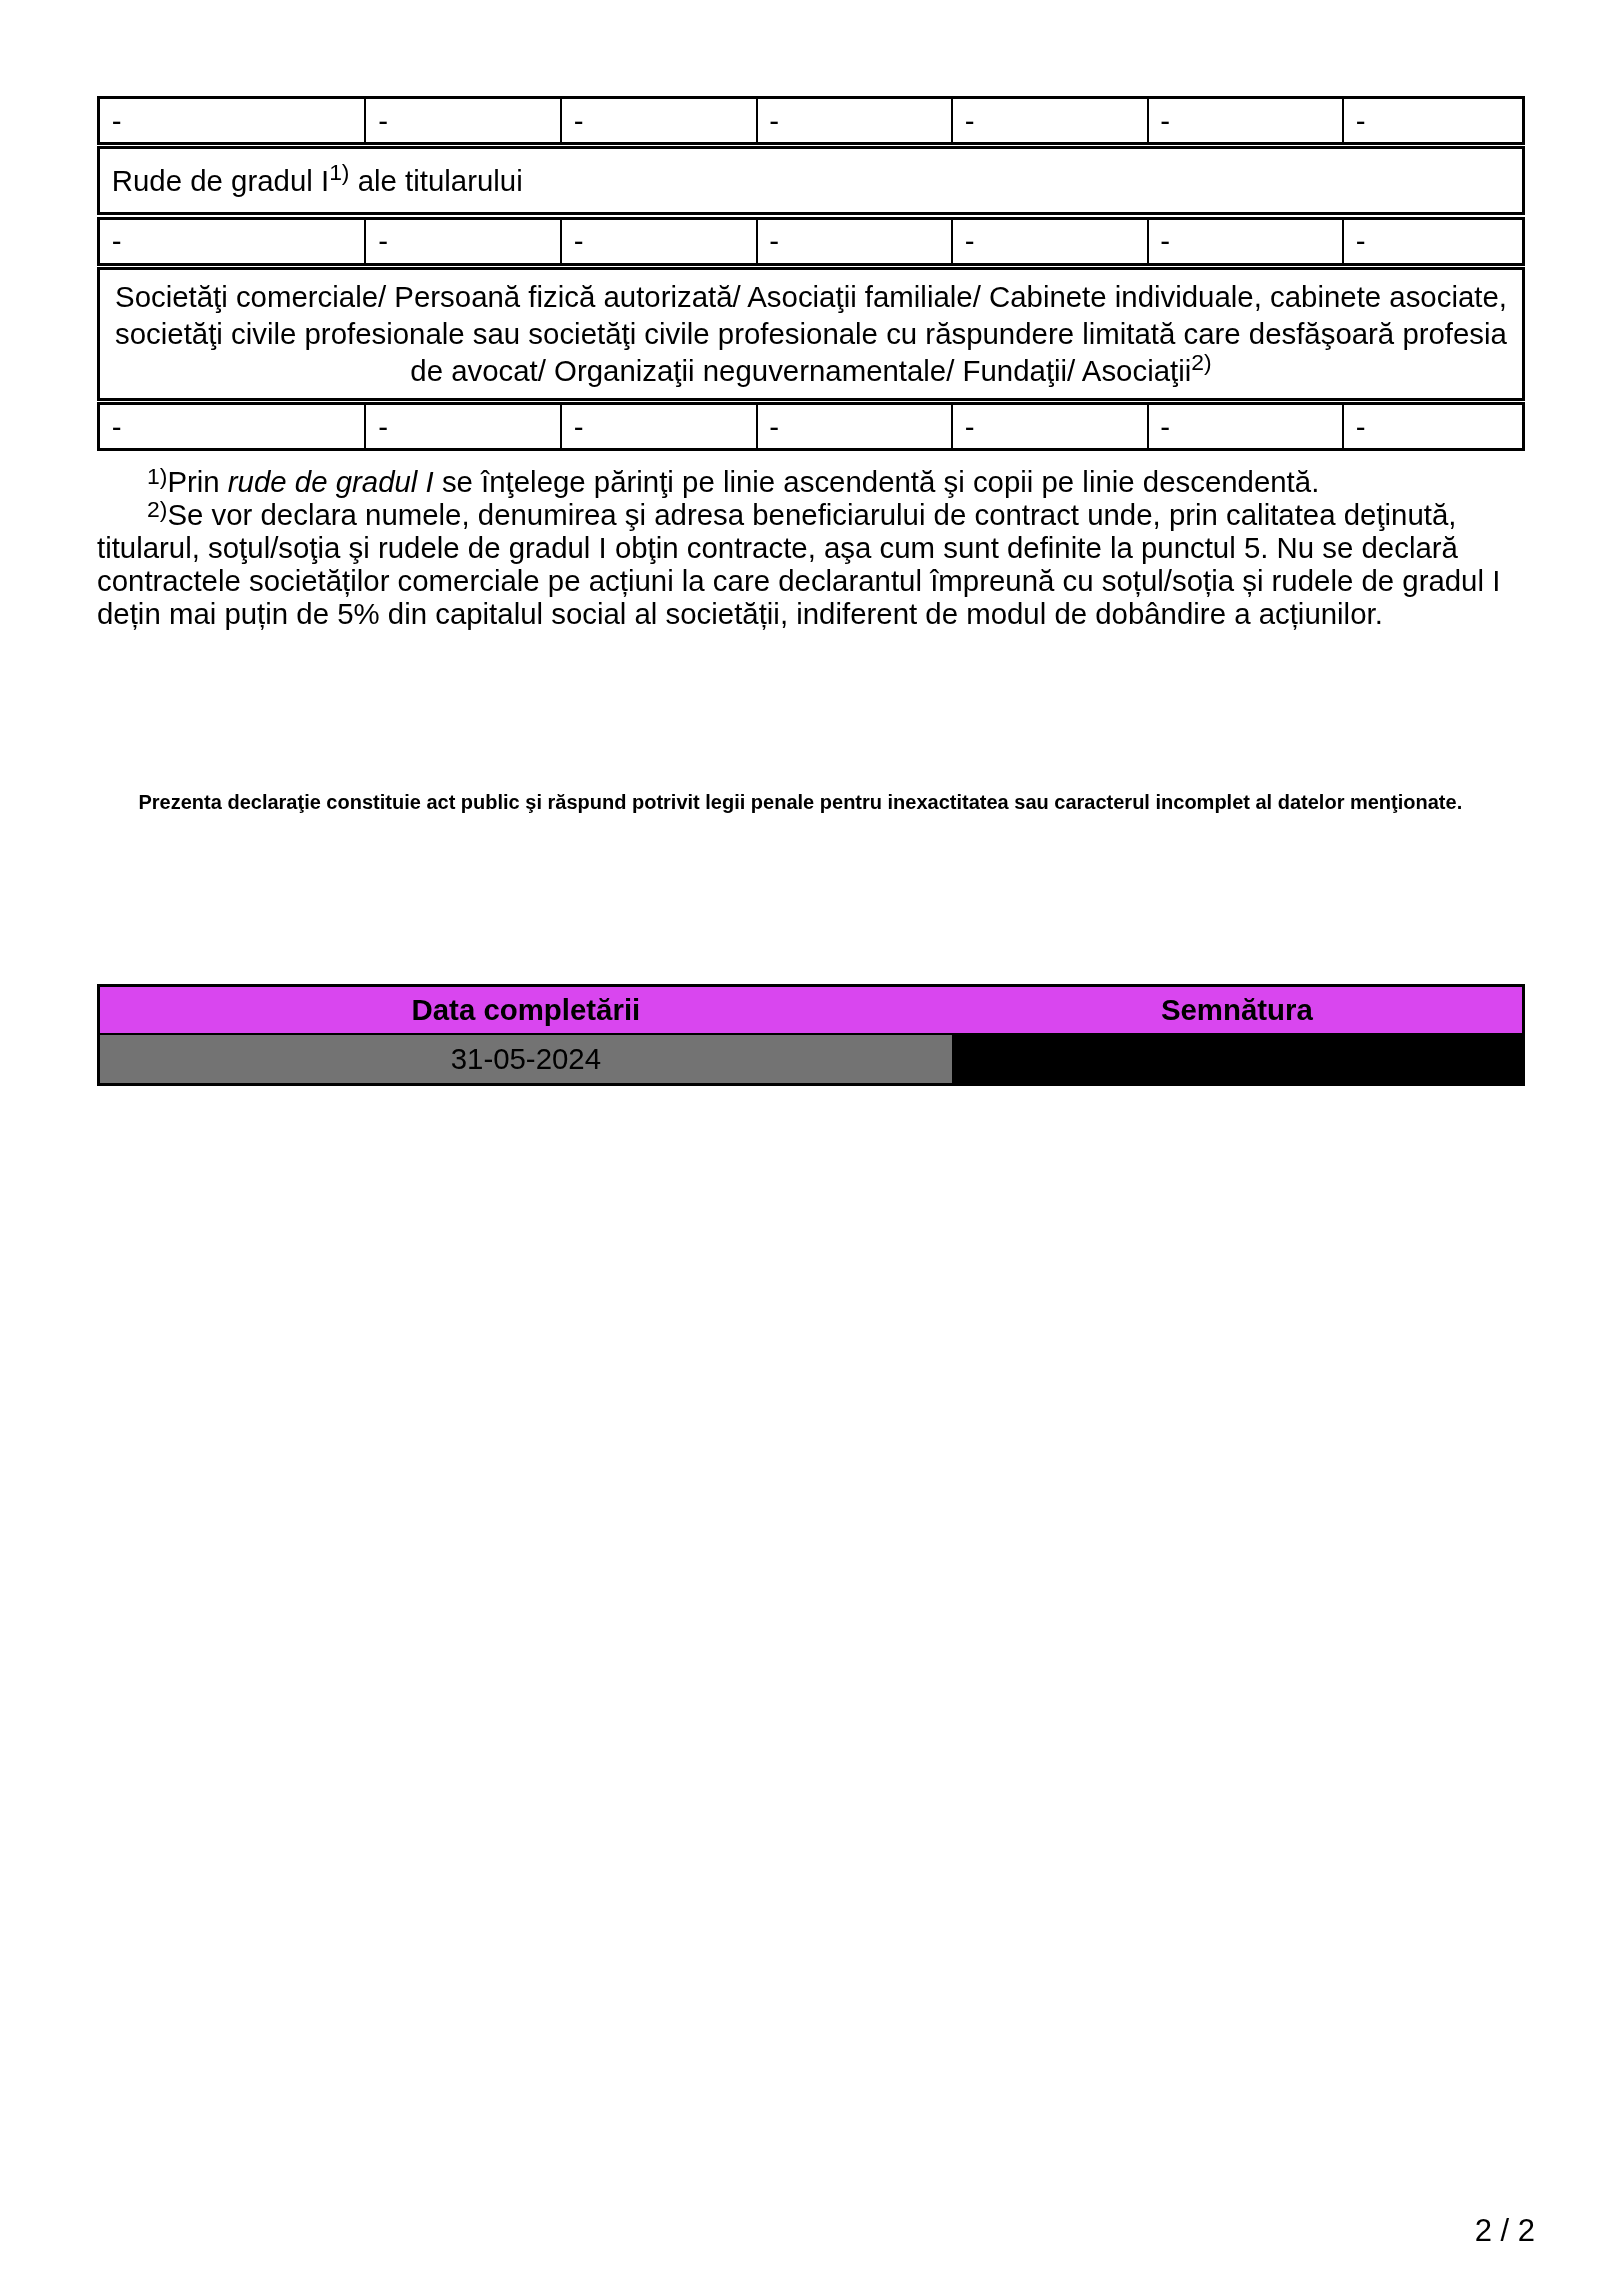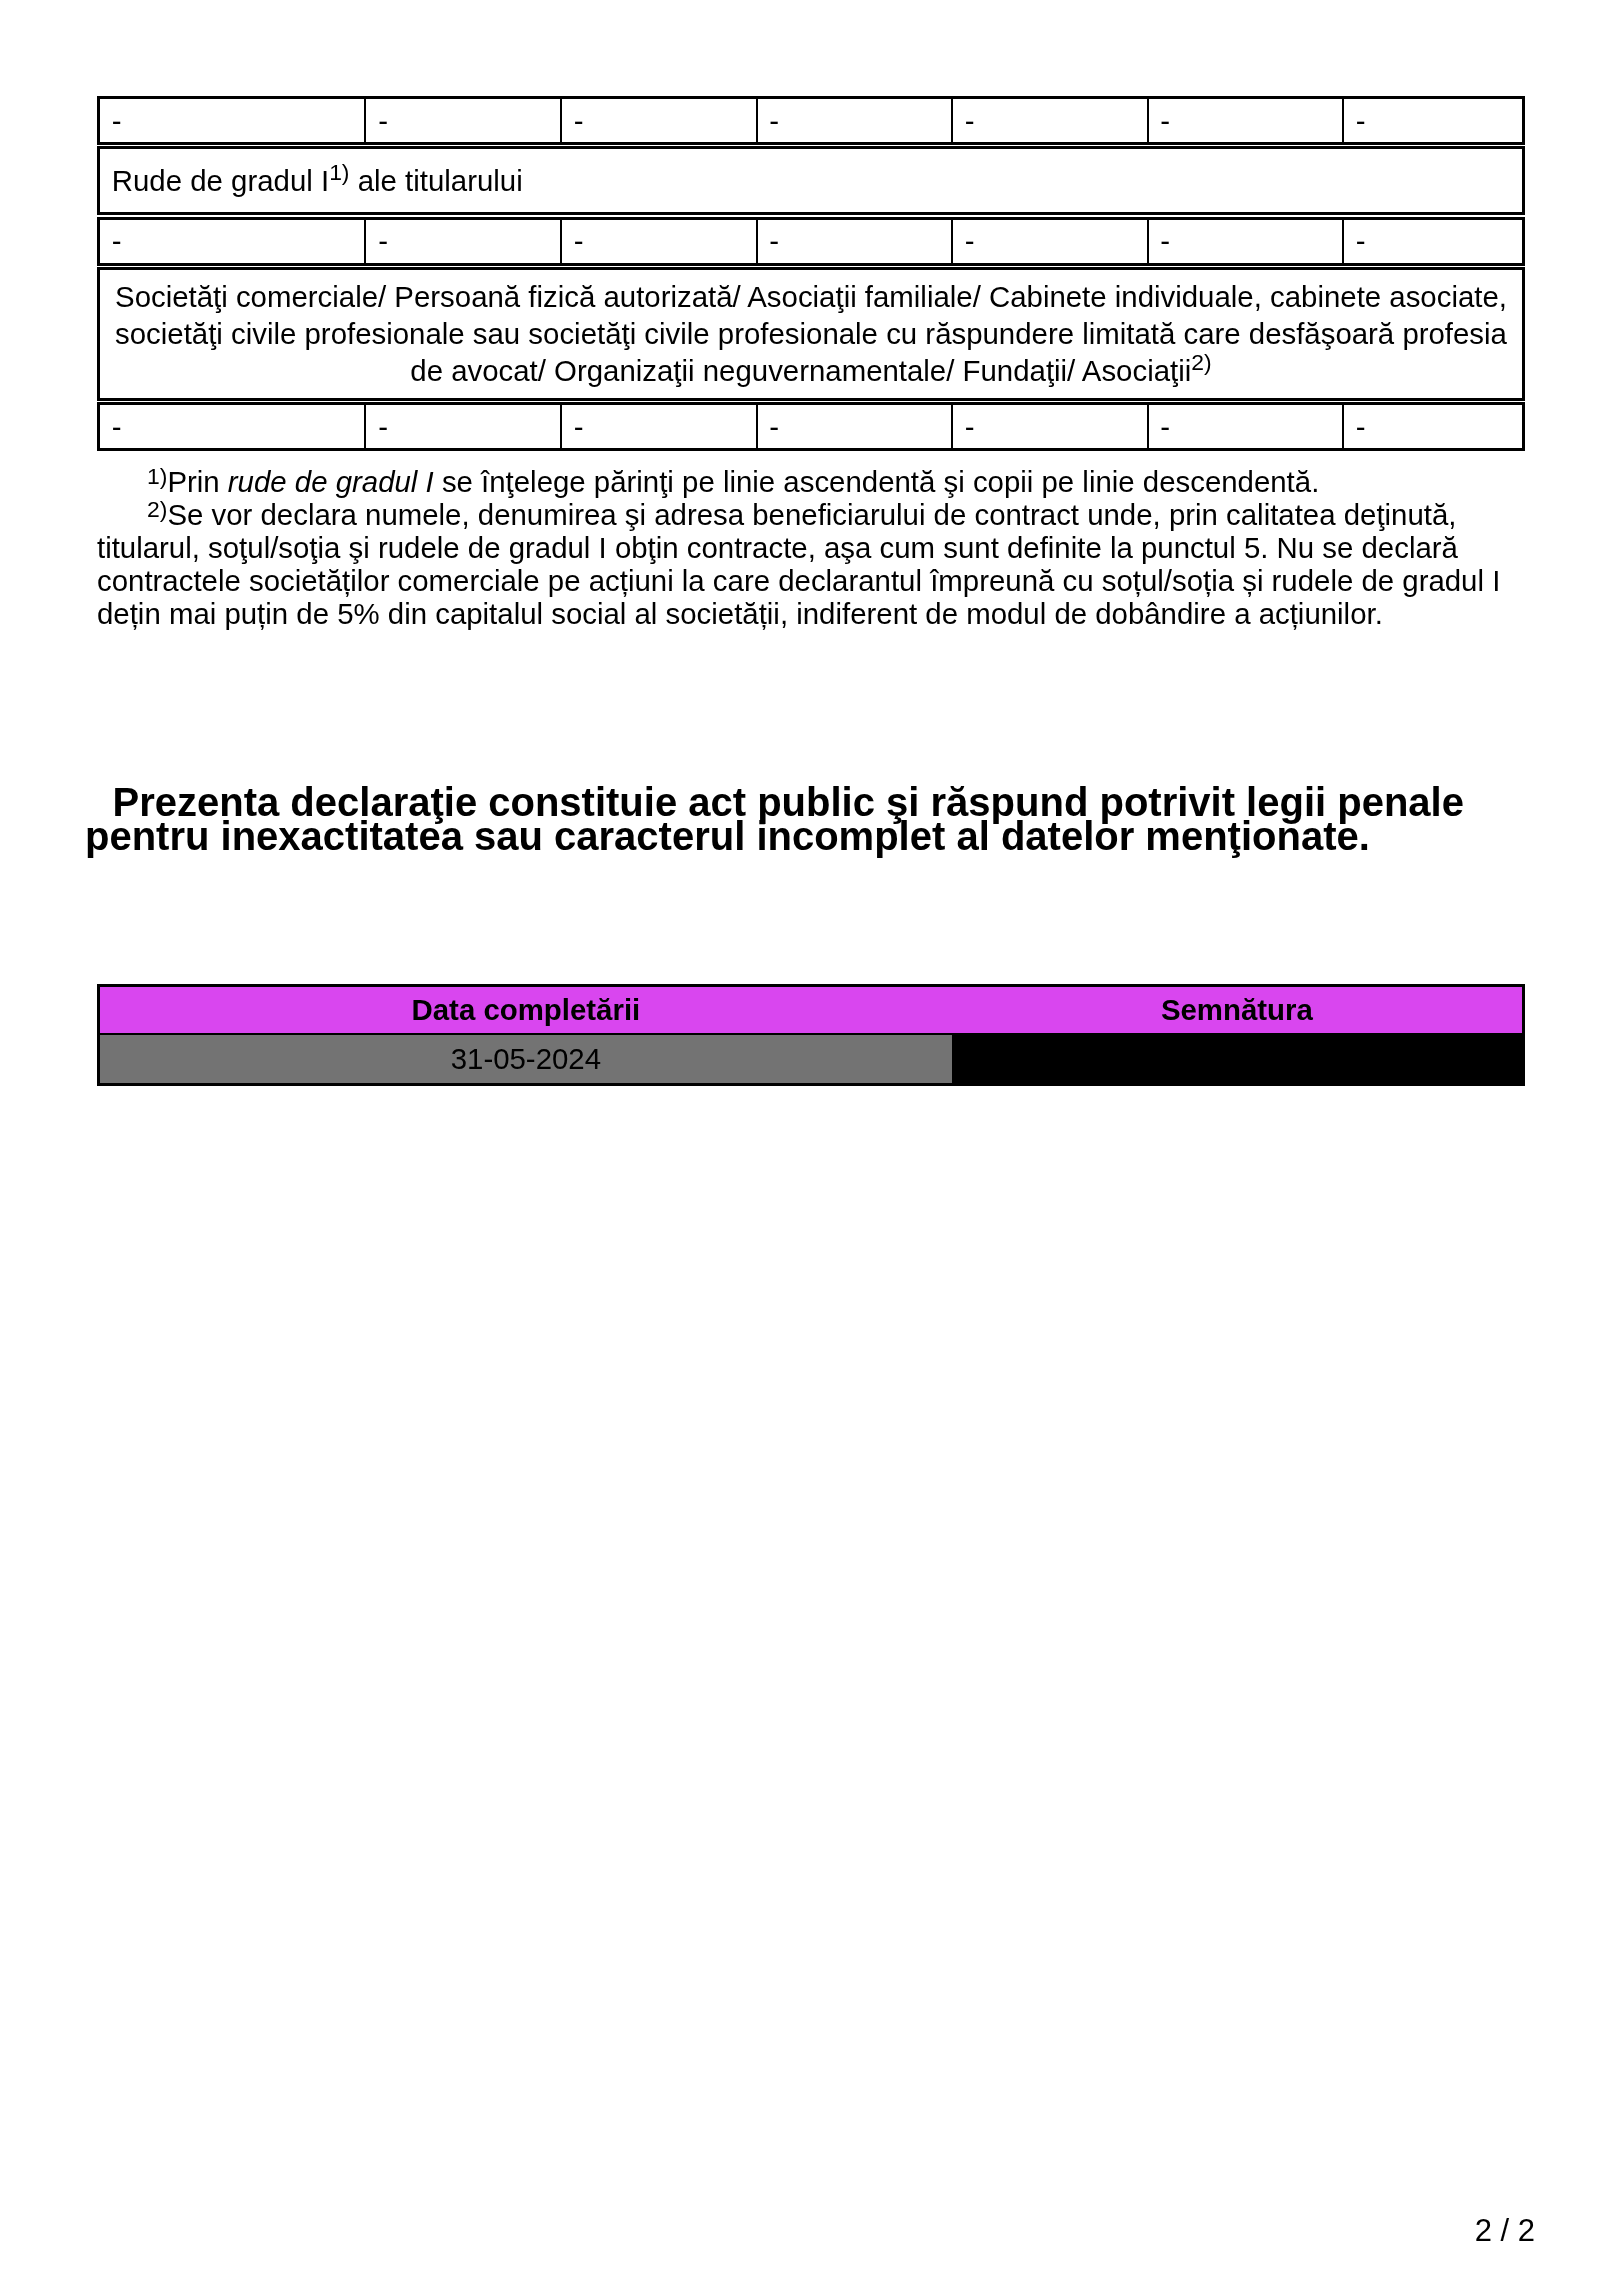--- a/index.html
+++ b/index.html
@@ -67,24 +67,24 @@
     width: 1433px;
     font-size: 29.4px;
     line-height: 33px;
   }
   .footnote { text-indent: 25px; }
   .footnote .sup { top: -0.35em; }
 
   
   .statement {
     position: absolute;
-    left: 85px;
+    left: 111px;
     top: 785px;
     width: 1433px;
-    font-size: 40px;
+    font-size: 20px;
     line-height: 34px;
     font-weight: bold;
     text-indent: 27.5px;
   }
 
   
   .sig-table {
     position: absolute;
     left: 97px;
     top: 984px;

